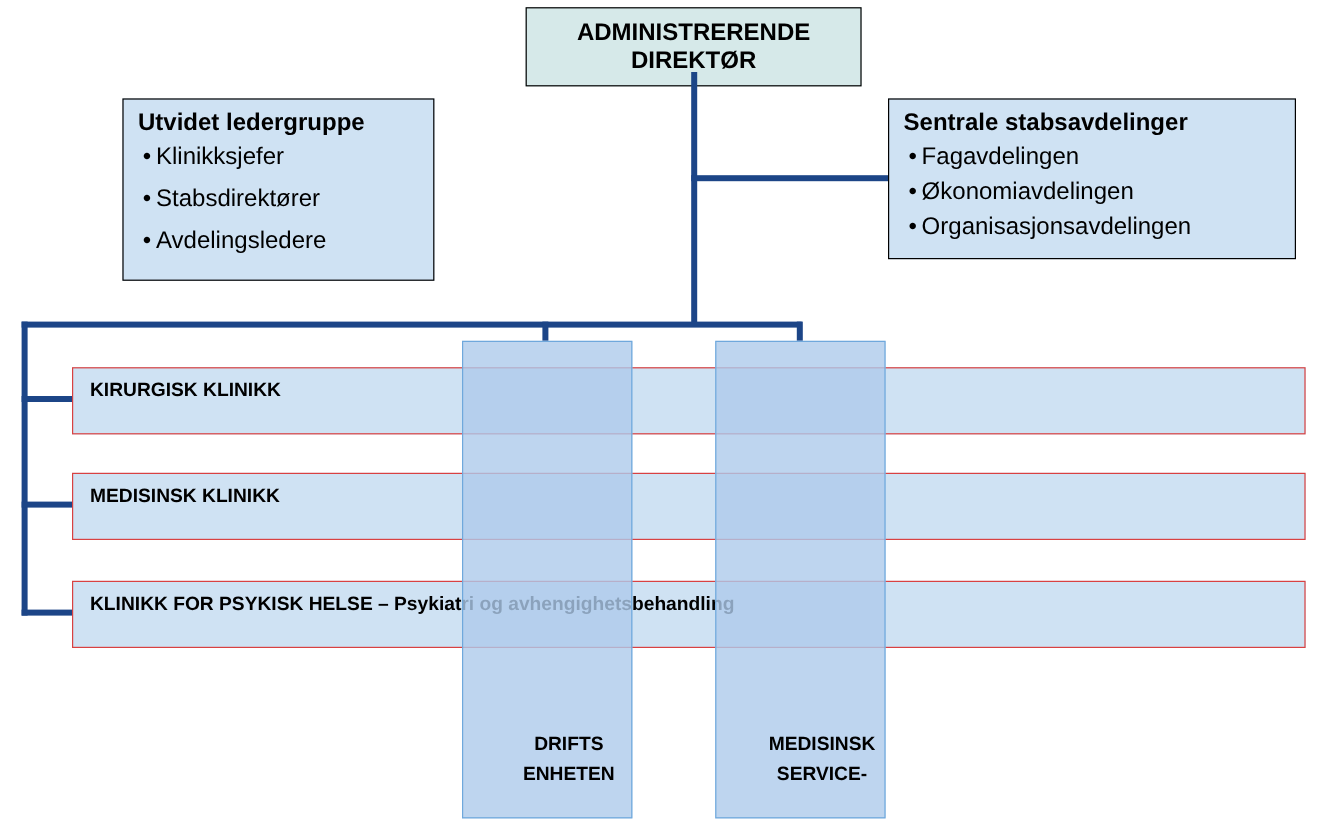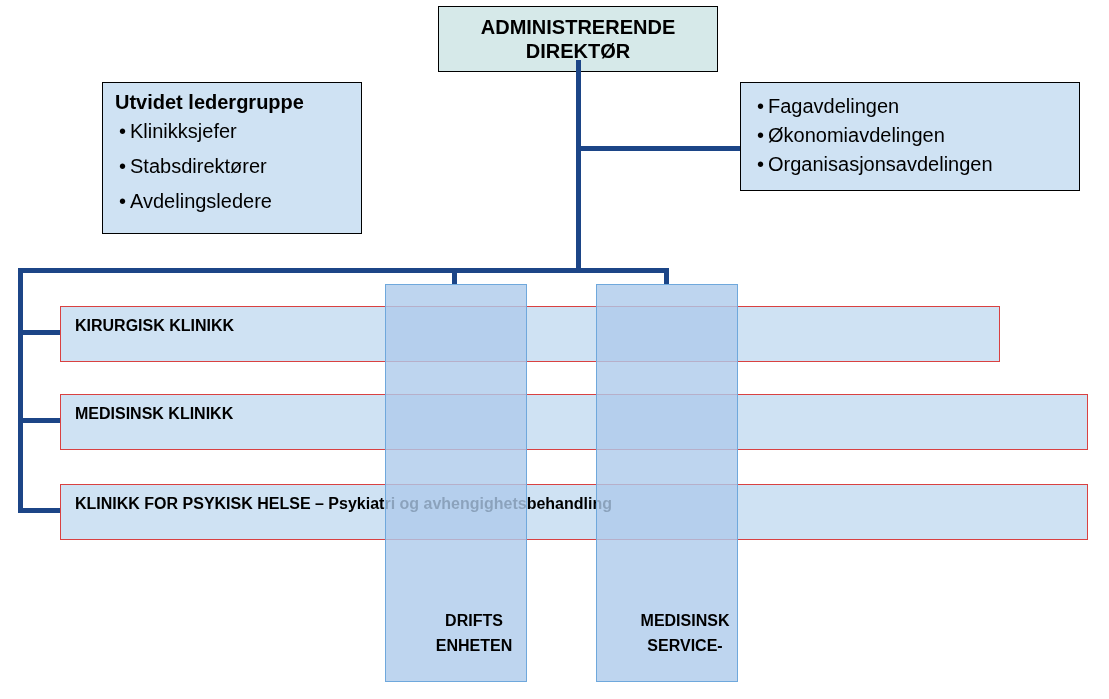--- a/index.html
+++ b/index.html
@@ -87,20 +87,21 @@
 <div class="box side-box spaced" style="left:102px; top:82px; width:260px;">
   <div class="title">Utvidet ledergruppe</div>
   <ul>
     <li>Klinikksjefer</li>
     <li>Stabsdirektører</li>
     <li>Avdelingsledere</li>
   </ul>
 </div>
 
 <div class="box side-box" style="left:740px; top:82px; width:340px;">
+  <div class="title">Sentrale stabsavdelinger</div>
   <ul>
     <li>Fagavdelingen</li>
     <li>Økonomiavdelingen</li>
     <li>Organisasjonsavdelingen</li>
   </ul>
 </div>
 
 <div class="connector" style="left:576px; top:60px; width:5px; height:210px;"></div>
 
 <div class="connector" style="left:576px; top:146px; width:164px; height:5px;"></div>
@@ -109,21 +110,21 @@
 
 <div class="connector" style="left:18px; top:268px; width:5px; height:245px;"></div>
 
 <div class="connector" style="left:452px; top:268px; width:5px; height:16px;"></div>
 <div class="connector" style="left:664px; top:268px; width:5px; height:16px;"></div>
 
 <div class="connector" style="left:18px; top:330px; width:42px; height:5px;"></div>
 <div class="connector" style="left:18px; top:418px; width:42px; height:5px;"></div>
 <div class="connector" style="left:18px; top:508px; width:42px; height:5px;"></div>
 
-<div class="clinic-box" style="left:60px; top:306px; width:940px; height:56px;">
+<div class="clinic-box" style="left:60px; top:306px; width:1028px; height:56px;">
   <span>KIRURGISK KLINIKK</span>
 </div>
 <div class="clinic-box" style="left:60px; top:394px; width:1028px; height:56px;">
   <span>MEDISINSK KLINIKK</span>
 </div>
 <div class="clinic-box" style="left:60px; top:484px; width:1028px; height:56px;">
   <span>KLINIKK FOR PSYKISK HELSE – Psykiatri og avhengighetsbehandling</span>
 </div>
 
 <div class="vert-box" style="left:385px; top:284px; width:142px; height:398px;">

